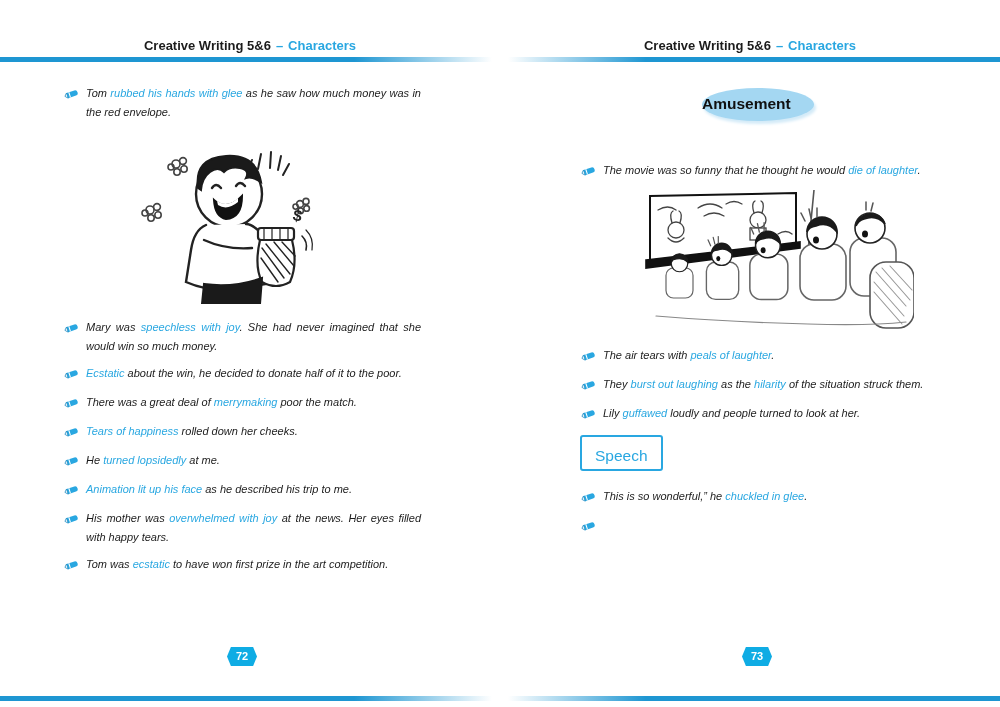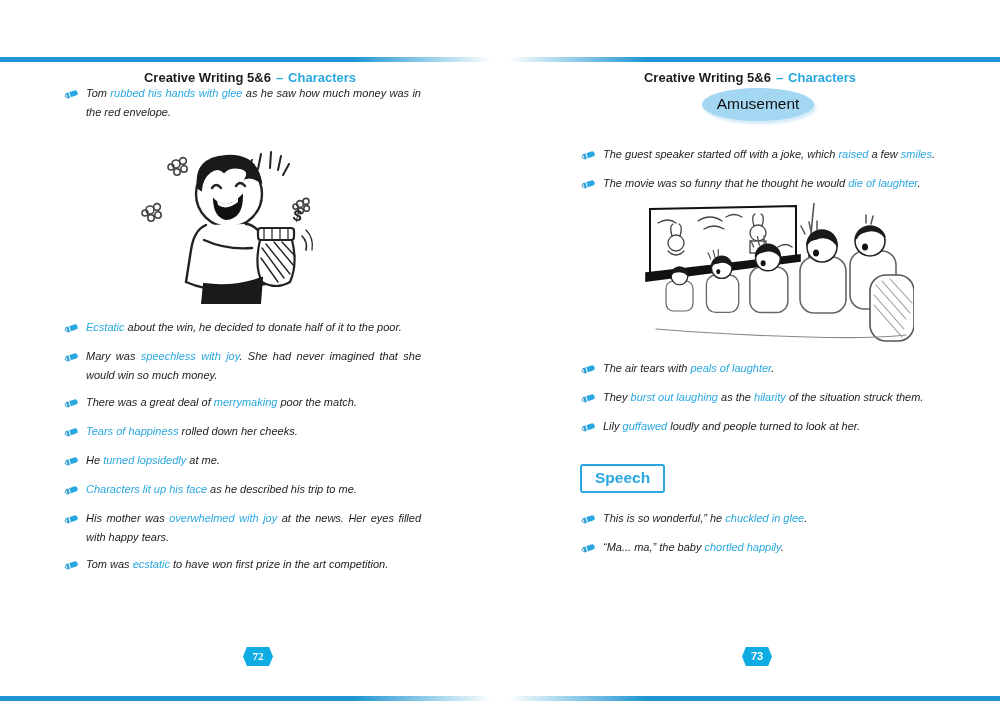--- a/index.html
+++ b/index.html
@@ -13,21 +13,21 @@
   html,body{margin:0;padding:0;}
   body{
     width:1000px;height:707px;background:#fff;position:relative;overflow:hidden;
     font-family:"Liberation Sans",sans-serif;color:var(--ink);
   }
   .spread{display:flex;width:1000px;height:707px;}
   .page{width:500px;height:707px;position:relative;}
 
   .page-header{
     position:absolute;top:38px;left:0;width:100%;text-align:center;
-    font-size:13px;font-weight:bold;white-space:nowrap;margin-top:32px;
+    font-size:13px;font-weight:bold;white-space:nowrap;
   }
   .page-header .dash{color:var(--accent);margin:0 5px;}
   .page-header .accent{color:var(--accent);}
 
   .header-bar{position:absolute;top:57px;height:5px;width:492px;}
   .page-left .header-bar{left:0;background:linear-gradient(to right,var(--bar-blue) 0%,var(--bar-blue) 72%,rgba(30,150,210,0) 100%);}
   .page-right .header-bar{right:0;background:linear-gradient(to left,var(--bar-blue) 0%,var(--bar-blue) 72%,rgba(30,150,210,0) 100%);}
 
   .footer-bar{position:absolute;bottom:6px;height:5px;width:492px;}
   .page-left .footer-bar{left:0;background:linear-gradient(to right,var(--bar-blue) 0%,var(--bar-blue) 72%,rgba(30,150,210,0) 100%);}
@@ -38,44 +38,44 @@
   .page-right .content{left:80px;width:356px;}
 
   .bullet{display:flex;margin-bottom:8px;}
   .bullet .icon{flex:0 0 16px;margin-right:7px;margin-top:3px;}
   .bullet .text{
     text-align:justify;font-size:11px;line-height:19px;color:var(--ink);font-style:italic;
   }
   .hl{color:var(--accent);}
 
   .section-badge{
-    width:112px;margin:4px auto 24px;background:var(--badge-fill);
-    border-radius:50%;text-align:center;padding:7px 0 8px;
-    font-weight:normal;font-size:15.5px;color:#101010;
+    width:112px;margin:4px auto 40px;background:var(--badge-fill);
+    border-radius:50%;padding:7px 0 8px;
+    font-weight:bold;font-size:15.5px;color:#101010;
     box-shadow:2px 3px 3px #d4ebf8;
   }
 
   .boxed-wrap{margin:10px 0 16px;}
   .boxed-heading{
     display:inline-block;border:2px solid var(--accent);color:var(--accent);
-    font-weight:bold;font-size:15.5px;padding:3px 13px 4px;border-radius:3px;background:#fff;margin-top:16px;
+    font-weight:normal;font-size:15.5px;padding:10px 13px 4px;border-radius:3px;background:#fff;
   }
 
   .illustration{display:block;}
   .illustration.boy-with-money-jar{width:216px;height:172px;margin:10px auto 14px;}
   .illustration.children-laughing-in-cinema{width:276px;height:142px;margin:2px 0 14px 58px;}
   .illustration svg{width:100%;height:100%;display:block;}
 
   .page-number{
     position:absolute;bottom:41px;width:30px;height:19px;
     background:var(--page-badge);color:#fff;font-weight:bold;font-size:11px;
     line-height:19px;text-align:center;
     clip-path:polygon(13% 0,87% 0,100% 50%,87% 100%,13% 100%,0 50%);
   }
-  .page-left .page-number{left:243px;font-family:Liberation Serif, serif;}
+  .page-left .page-number{left:227px;}
   .page-right .page-number{left:242px;}
 </style>
 </head>
 <body>
 
 <div class="spread">
 
   <div class="page page-left">
     <div class="page-header">
       <span>Creative Writing 5&amp;6</span><span class="dash">–</span><span class="accent">Characters</span>
@@ -170,44 +170,44 @@
         <div class="bullet">
           <span class="icon">
   <svg viewBox="0 0 20 16" xmlns="http://www.w3.org/2000/svg">
     <g transform="rotate(-18 10 8)">
       <path d="M2 8 L5.2 4.6 L15.5 4.6 Q18.6 4.6 18.6 8 Q18.6 11.4 15.5 11.4 L5.2 11.4 Z" fill="#29a7e1"></path>
       <path d="M2 8 L5.2 4.6 L5.2 11.4 Z" fill="#ffffff" stroke="#1b86bd" stroke-width="0.8"></path>
       <line x1="8.2" y1="4.6" x2="8.2" y2="11.4" stroke="#ffffff" stroke-width="1.3"></line>
     </g>
   </svg>
 </span>
+          <div class="text"><span>Mary was </span><span class="hl">speechless with joy</span><span>. She had never imagined that she would win so much money.</span></div>
+        </div>
+        <div class="bullet">
+          <span class="icon">
+  <svg viewBox="0 0 20 16" xmlns="http://www.w3.org/2000/svg">
+    <g transform="rotate(-18 10 8)">
+      <path d="M2 8 L5.2 4.6 L15.5 4.6 Q18.6 4.6 18.6 8 Q18.6 11.4 15.5 11.4 L5.2 11.4 Z" fill="#29a7e1"></path>
+      <path d="M2 8 L5.2 4.6 L5.2 11.4 Z" fill="#ffffff" stroke="#1b86bd" stroke-width="0.8"></path>
+      <line x1="8.2" y1="4.6" x2="8.2" y2="11.4" stroke="#ffffff" stroke-width="1.3"></line>
+    </g>
+  </svg>
+</span>
           <div class="text"><span class="hl">Ecstatic</span><span> about the win, he decided to donate half of it to the poor.</span></div>
         </div>
         <div class="bullet">
           <span class="icon">
   <svg viewBox="0 0 20 16" xmlns="http://www.w3.org/2000/svg">
     <g transform="rotate(-18 10 8)">
       <path d="M2 8 L5.2 4.6 L15.5 4.6 Q18.6 4.6 18.6 8 Q18.6 11.4 15.5 11.4 L5.2 11.4 Z" fill="#29a7e1"></path>
       <path d="M2 8 L5.2 4.6 L5.2 11.4 Z" fill="#ffffff" stroke="#1b86bd" stroke-width="0.8"></path>
       <line x1="8.2" y1="4.6" x2="8.2" y2="11.4" stroke="#ffffff" stroke-width="1.3"></line>
     </g>
   </svg>
 </span>
-          <div class="text"><span>Mary was </span><span class="hl">speechless with joy</span><span>. She had never imagined that she would win so much money.</span></div>
-        </div>
-        <div class="bullet">
-          <span class="icon">
-  <svg viewBox="0 0 20 16" xmlns="http://www.w3.org/2000/svg">
-    <g transform="rotate(-18 10 8)">
-      <path d="M2 8 L5.2 4.6 L15.5 4.6 Q18.6 4.6 18.6 8 Q18.6 11.4 15.5 11.4 L5.2 11.4 Z" fill="#29a7e1"></path>
-      <path d="M2 8 L5.2 4.6 L5.2 11.4 Z" fill="#ffffff" stroke="#1b86bd" stroke-width="0.8"></path>
-      <line x1="8.2" y1="4.6" x2="8.2" y2="11.4" stroke="#ffffff" stroke-width="1.3"></line>
-    </g>
-  </svg>
-</span>
           <div class="text"><span>There was a great deal of </span><span class="hl">merrymaking</span><span> poor the match.</span></div>
         </div>
         <div class="bullet">
           <span class="icon">
   <svg viewBox="0 0 20 16" xmlns="http://www.w3.org/2000/svg">
     <g transform="rotate(-18 10 8)">
       <path d="M2 8 L5.2 4.6 L15.5 4.6 Q18.6 4.6 18.6 8 Q18.6 11.4 15.5 11.4 L5.2 11.4 Z" fill="#29a7e1"></path>
       <path d="M2 8 L5.2 4.6 L5.2 11.4 Z" fill="#ffffff" stroke="#1b86bd" stroke-width="0.8"></path>
       <line x1="8.2" y1="4.6" x2="8.2" y2="11.4" stroke="#ffffff" stroke-width="1.3"></line>
     </g>
@@ -230,21 +230,21 @@
         <div class="bullet">
           <span class="icon">
   <svg viewBox="0 0 20 16" xmlns="http://www.w3.org/2000/svg">
     <g transform="rotate(-18 10 8)">
       <path d="M2 8 L5.2 4.6 L15.5 4.6 Q18.6 4.6 18.6 8 Q18.6 11.4 15.5 11.4 L5.2 11.4 Z" fill="#29a7e1"></path>
       <path d="M2 8 L5.2 4.6 L5.2 11.4 Z" fill="#ffffff" stroke="#1b86bd" stroke-width="0.8"></path>
       <line x1="8.2" y1="4.6" x2="8.2" y2="11.4" stroke="#ffffff" stroke-width="1.3"></line>
     </g>
   </svg>
 </span>
-          <div class="text"><span class="hl">Characters lit up his face</span><span> as he described his trip to me.</span></div>
+          <div class="text"><span class="hl">Animation lit up his face</span><span> as he described his trip to me.</span></div>
         </div>
         <div class="bullet">
           <span class="icon">
   <svg viewBox="0 0 20 16" xmlns="http://www.w3.org/2000/svg">
     <g transform="rotate(-18 10 8)">
       <path d="M2 8 L5.2 4.6 L15.5 4.6 Q18.6 4.6 18.6 8 Q18.6 11.4 15.5 11.4 L5.2 11.4 Z" fill="#29a7e1"></path>
       <path d="M2 8 L5.2 4.6 L5.2 11.4 Z" fill="#ffffff" stroke="#1b86bd" stroke-width="0.8"></path>
       <line x1="8.2" y1="4.6" x2="8.2" y2="11.4" stroke="#ffffff" stroke-width="1.3"></line>
     </g>
   </svg>
@@ -268,32 +268,20 @@
     <div class="footer-bar"></div>
   </div>
 
   <div class="page page-right">
     <div class="page-header">
       <span>Creative Writing 5&amp;6</span><span class="dash">–</span><span class="accent">Characters</span>
     </div>
     <div class="header-bar"></div>
     <div class="content">
         <div class="section-badge">Amusement</div>
-        <div class="bullet">
-          <span class="icon">
-  <svg viewBox="0 0 20 16" xmlns="http://www.w3.org/2000/svg">
-    <g transform="rotate(-18 10 8)">
-      <path d="M2 8 L5.2 4.6 L15.5 4.6 Q18.6 4.6 18.6 8 Q18.6 11.4 15.5 11.4 L5.2 11.4 Z" fill="#29a7e1"></path>
-      <path d="M2 8 L5.2 4.6 L5.2 11.4 Z" fill="#ffffff" stroke="#1b86bd" stroke-width="0.8"></path>
-      <line x1="8.2" y1="4.6" x2="8.2" y2="11.4" stroke="#ffffff" stroke-width="1.3"></line>
-    </g>
-  </svg>
-</span>
-          <div class="text"><span>The guest speaker started off with a joke, which </span><span class="hl">raised</span><span> a few </span><span class="hl">smiles</span><span>.</span></div>
-        </div>
         <div class="bullet">
           <span class="icon">
   <svg viewBox="0 0 20 16" xmlns="http://www.w3.org/2000/svg">
     <g transform="rotate(-18 10 8)">
       <path d="M2 8 L5.2 4.6 L15.5 4.6 Q18.6 4.6 18.6 8 Q18.6 11.4 15.5 11.4 L5.2 11.4 Z" fill="#29a7e1"></path>
       <path d="M2 8 L5.2 4.6 L5.2 11.4 Z" fill="#ffffff" stroke="#1b86bd" stroke-width="0.8"></path>
       <line x1="8.2" y1="4.6" x2="8.2" y2="11.4" stroke="#ffffff" stroke-width="1.3"></line>
     </g>
   </svg>
 </span>
@@ -436,20 +424,19 @@
         <div class="bullet">
           <span class="icon">
   <svg viewBox="0 0 20 16" xmlns="http://www.w3.org/2000/svg">
     <g transform="rotate(-18 10 8)">
       <path d="M2 8 L5.2 4.6 L15.5 4.6 Q18.6 4.6 18.6 8 Q18.6 11.4 15.5 11.4 L5.2 11.4 Z" fill="#29a7e1"></path>
       <path d="M2 8 L5.2 4.6 L5.2 11.4 Z" fill="#ffffff" stroke="#1b86bd" stroke-width="0.8"></path>
       <line x1="8.2" y1="4.6" x2="8.2" y2="11.4" stroke="#ffffff" stroke-width="1.3"></line>
     </g>
   </svg>
 </span>
-          <div class="text"><span>“Ma... ma,” the baby </span><span class="hl">chortled happily</span><span>.</span></div>
         </div>
       </div>
     <div class="page-number">73</div>
     <div class="footer-bar"></div>
   </div>
 
 </div>
 
 </body></html>

